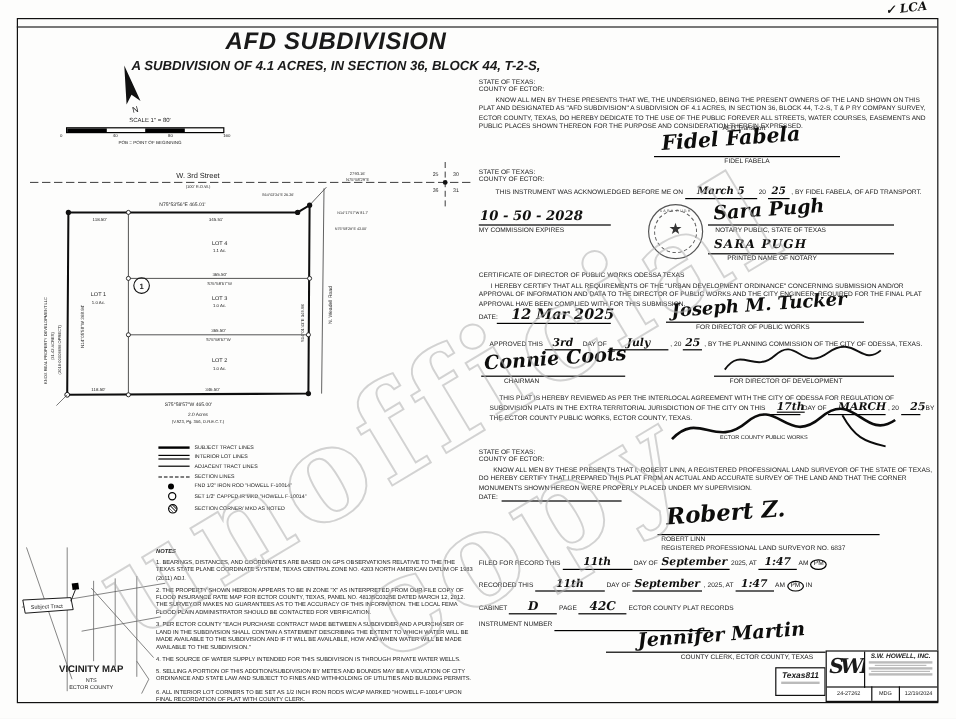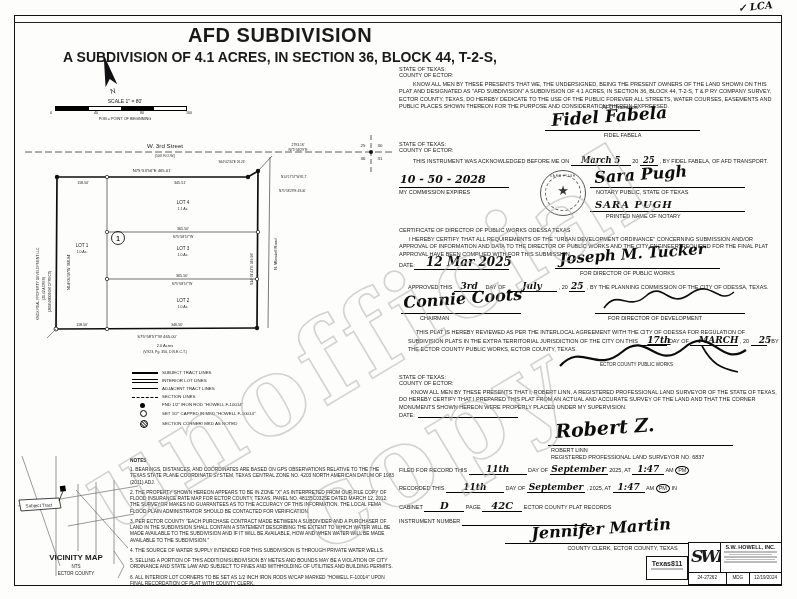--- a/index.html
+++ b/index.html
@@ -3,21 +3,21 @@
 <meta charset="utf-8">
 <style>
   html,body{margin:0;padding:0;background:#f2f2f0;}
   .sheet{position:relative;width:797px;height:599px;background:#fdfdfc;overflow:hidden;
          font-family:"Liberation Sans",sans-serif;color:#1a1a1a;}
   .frame{position:absolute;left:14px;top:15px;width:766px;height:569px;border:1.6px solid #111;}
   .topline{position:absolute;left:14px;top:22px;width:767px;border-top:1px solid #222;}
   .abs{position:absolute;}
   .t{font-size:5.5px;line-height:1.32;color:#222;}
   .t2{font-size:4.8px;line-height:1.3;color:#222;}
-  .b{font-weight:bold;}
+  .b{font-weight:bold;font-style:italic;}
   .ctr{text-align:center;}
   .hw{font-family:"DejaVu Serif",serif;font-style:italic;font-weight:bold;color:#10100f;}
   .sig{font-family:"DejaVu Serif",serif;font-style:italic;font-weight:bold;color:#0d0d0c;
        white-space:nowrap;transform:rotate(-4deg);transform-origin:left bottom;}
   .bl{display:inline-block;border-bottom:0.8px solid #000;text-align:center;line-height:1;vertical-align:baseline;}
   .rule{border-bottom:0.8px solid #000;}
   .circ{display:inline-block;border:0.8px solid #000;border-radius:50%;padding:0 2px;}
   .wm{position:absolute;left:-80px;top:265px;width:960px;text-align:center;z-index:6;pointer-events:none;
       font-family:"DejaVu Serif",serif;font-size:108px;font-weight:bold;letter-spacing:6px;
       color:transparent;-webkit-text-stroke:1.6px rgba(175,175,175,.55);
@@ -46,21 +46,21 @@
 
 <div class="sheet">
 
   <div class="abs hw" style="left:738px;top:1px;font-size:10px;transform:rotate(-6deg);">✓ LCA</div>
 
   <div class="frame"></div>
   <div class="topline"></div>
 
   <div class="abs ctr" style="left:60px;top:24px;width:440px;">
     <div class="b" style="font-size:20px;letter-spacing:.5px;">AFD SUBDIVISION</div>
-    <div class="b" style="font-size:14px;margin-top:2px;">A SUBDIVISION OF 4.1 ACRES, IN SECTION 36, BLOCK 44, T-2-S,</div>
+    <div class="b" style="font-size:11px;margin-top:2px;">A SUBDIVISION OF 4.1 ACRES, IN SECTION 36, BLOCK 44, T-2-S,</div>
   </div>
 
   <div class="abs" style="left:96px;top:52px;transform:rotate(-14deg);">
     <svg width="26" height="44" viewBox="0 0 26 44">
       <path d="M13,2 L19,34 L13,27 L7,34 Z" fill="#111"></path>
       <text x="13" y="42" font-size="7" text-anchor="middle">N</text>
     </svg>
   </div>
   <div class="abs ctr" style="left:70px;top:98px;width:110px;font-size:5px;">SCALE 1" = 80'</div>
   <div class="abs" style="left:55px;top:106px;width:130px;height:3px;display:flex;border:0.6px solid #000;">

